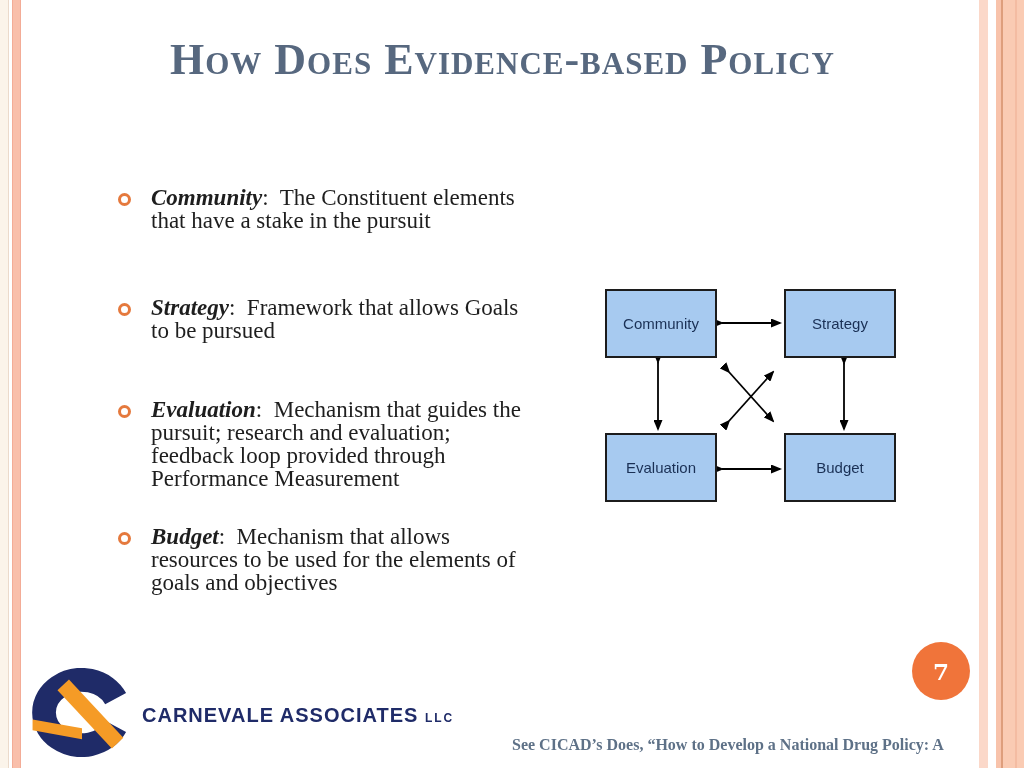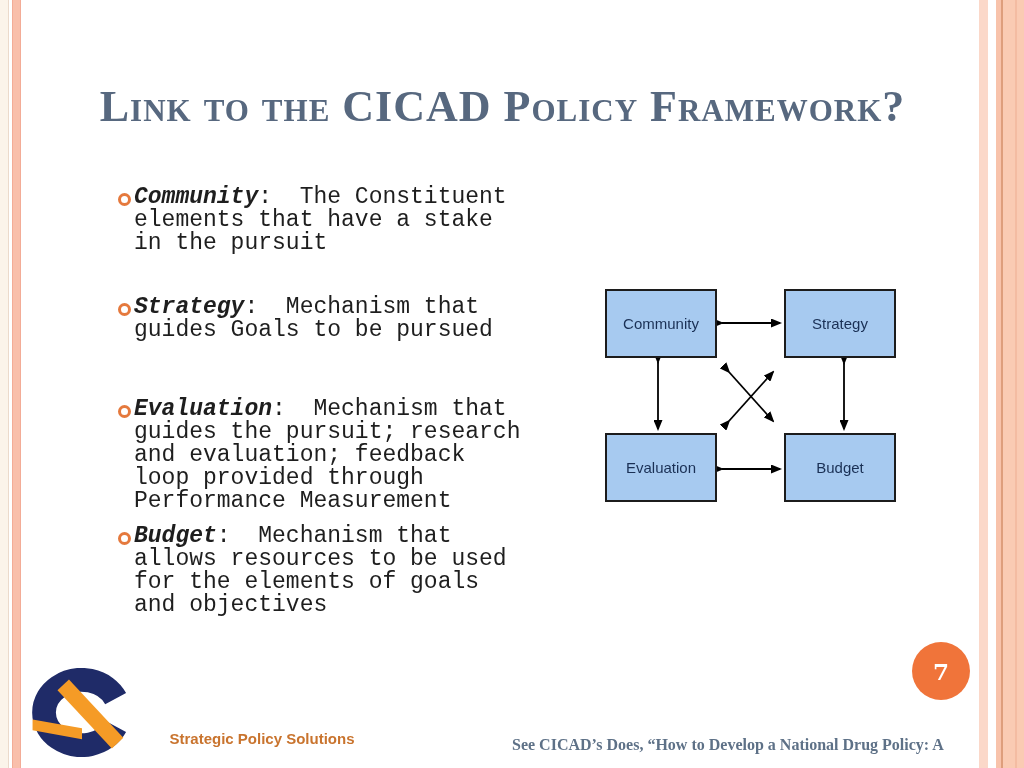--- a/index.html
+++ b/index.html
@@ -24,21 +24,21 @@
     font-size:44px;line-height:47px;letter-spacing:1px;
   }
 
   
   .bullet-item{position:absolute;left:118px;width:404px;}
   .bullet-ring{
     position:absolute;left:0;top:7px;width:7px;height:7px;border-radius:50%;
     border:3px solid #E5793D;background:transparent;
   }
   .bullet-text{
-    margin-left:16px;font-family:Liberation Mono, monospace;
+    margin-left:33px;font-family:Liberation Serif, serif;
     font-size:23px;line-height:23px;color:#1E1E1E;
   }
   .bullet-term{font-weight:700;font-style:italic;}
   .bullet-desc{white-space:pre-wrap;}
 
   
   .diag-box{
     position:absolute;width:112px;height:69px;
     background:#A7CAF0;border:2px solid #1C1C1C;box-sizing:border-box;
     display:flex;align-items:center;justify-content:center;
@@ -81,31 +81,30 @@
 </style>
 </head>
 <body>
 
 <div class="edge-cream"></div>
 <div class="edge-salmon-left"></div>
 <div class="edge-pink-right"></div>
 <div class="edge-peach-right"></div>
 
 <div class="title">
-  <br>
-  <span>Link to the CICAD Policy Framework?</span>
+  <span>How Does Evidence-based Policy</span><br>
 </div>
 
 <div class="bullet-item" style="top:186px">
   <span class="bullet-ring"></span>
   <div class="bullet-text"><span class="bullet-term">Community</span><span class="bullet-desc">:  The Constituent elements that have a stake in the pursuit</span></div>
 </div>
 <div class="bullet-item" style="top:296px">
   <span class="bullet-ring"></span>
-  <div class="bullet-text"><span class="bullet-term">Strategy</span><span class="bullet-desc">:  Mechanism that guides Goals to be pursued</span></div>
+  <div class="bullet-text"><span class="bullet-term">Strategy</span><span class="bullet-desc">:  Framework that allows Goals to be pursued</span></div>
 </div>
 <div class="bullet-item" style="top:398px">
   <span class="bullet-ring"></span>
   <div class="bullet-text"><span class="bullet-term">Evaluation</span><span class="bullet-desc">:  Mechanism that guides the pursuit; research and evaluation; feedback loop provided through Performance Measurement</span></div>
 </div>
 <div class="bullet-item" style="top:525px">
   <span class="bullet-ring"></span>
   <div class="bullet-text"><span class="bullet-term">Budget</span><span class="bullet-desc">:  Mechanism that allows resources to be used for the elements of goals and objectives</span></div>
 </div>
 
@@ -137,21 +136,21 @@
 <div class="diag-box" id="box-budget">
     <span>Budget</span>
   </div>
 
 <div class="logo">
   <svg class="logo-mark" viewBox="0 0 105 90" xmlns="http://www.w3.org/2000/svg">
     <path d="M 86 31 A 38 33 0 1 0 86 59" fill="none" stroke="#1F2B68" stroke-width="24"></path>
     <polygon points="38.8,11.6 93.8,70.6 82.2,81.4 27.2,22.4" fill="#F59B26"></polygon>
     <polygon points="2,52 52,61 52,72 2,63" fill="#F59B26"></polygon>
   </svg>
-  <div class="logo-tagline">Strategic Policy Solutions</div>
+  <div class="logo-company"><span>CARNEVALE ASSOCIATES</span> <span class="logo-llc">LLC</span></div>
 </div>
 
 <div class="footnote">
   <span>See CICAD’s Does, “How to Develop a National Drug Policy: A</span><br>
   
 </div>
 
 <div class="page-badge">
   <span>7</span>
 </div>

